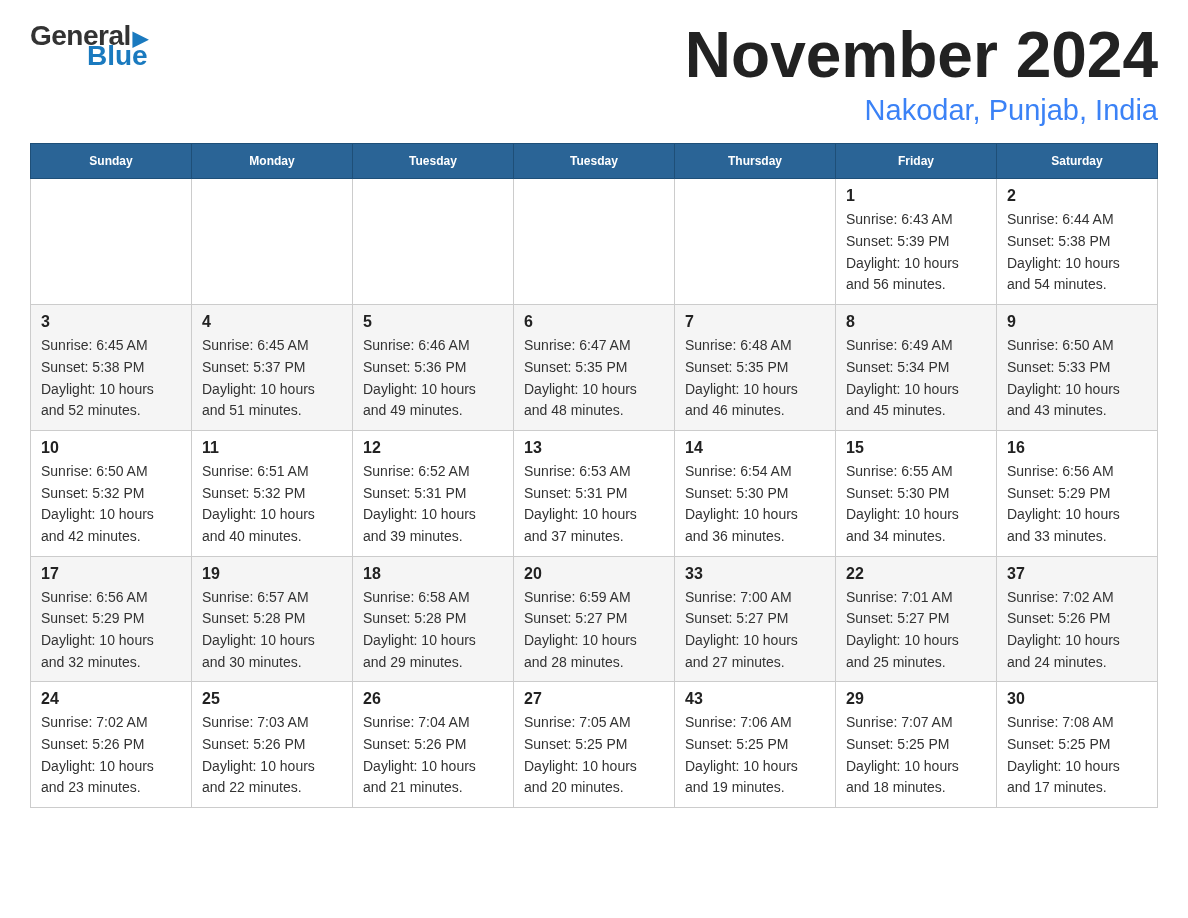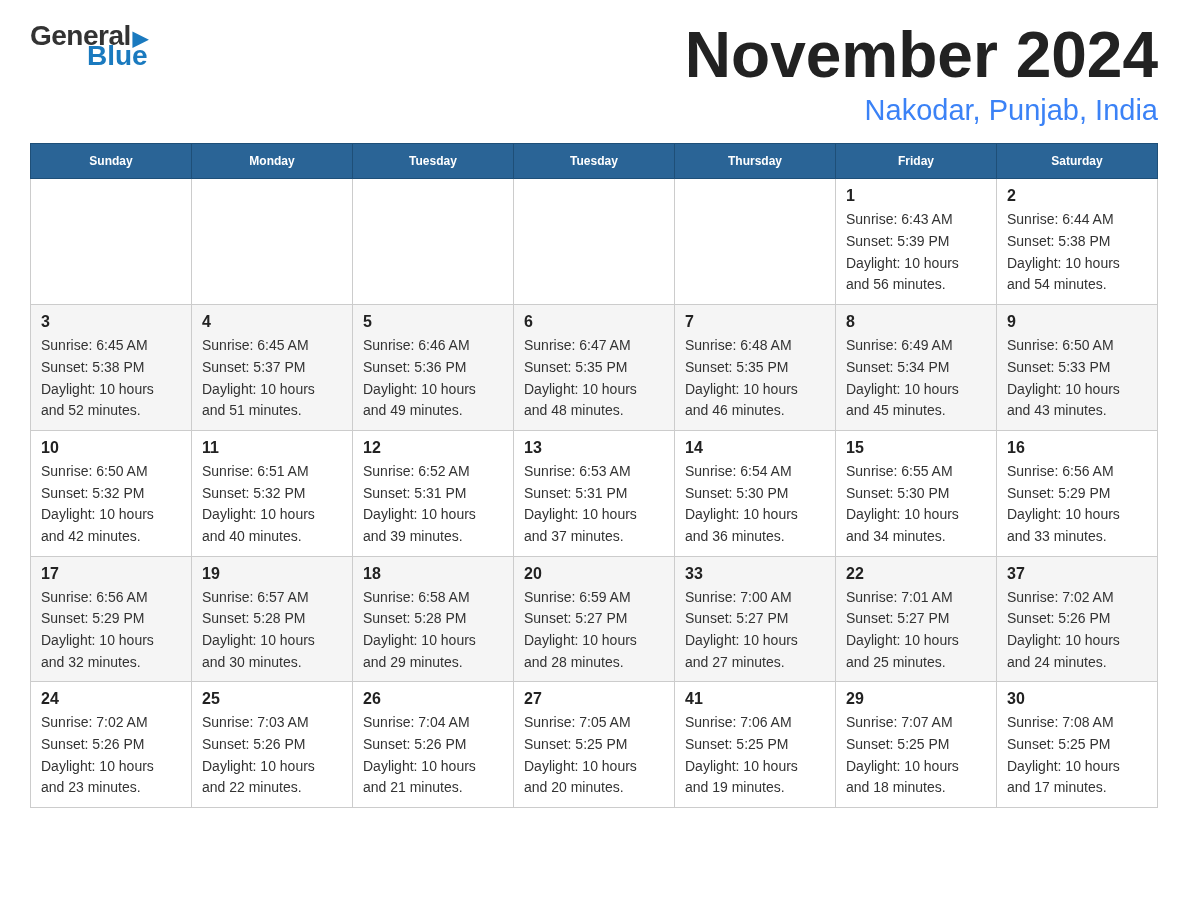--- a/index.html
+++ b/index.html
@@ -245,21 +245,21 @@
         </td>
         <td>
           <div class="day-number">26</div>
           <div class="day-info">Sunrise: 7:04 AM<br>Sunset: 5:26 PM<br>Daylight: 10 hours and 21 minutes.</div>
         </td>
         <td>
           <div class="day-number">27</div>
           <div class="day-info">Sunrise: 7:05 AM<br>Sunset: 5:25 PM<br>Daylight: 10 hours and 20 minutes.</div>
         </td>
         <td>
-          <div class="day-number">41</div>
+          <div class="day-number">43</div>
           <div class="day-info">Sunrise: 7:06 AM<br>Sunset: 5:25 PM<br>Daylight: 10 hours and 19 minutes.</div>
         </td>
         <td>
           <div class="day-number">29</div>
           <div class="day-info">Sunrise: 7:07 AM<br>Sunset: 5:25 PM<br>Daylight: 10 hours and 18 minutes.</div>
         </td>
         <td>
           <div class="day-number">30</div>
           <div class="day-info">Sunrise: 7:08 AM<br>Sunset: 5:25 PM<br>Daylight: 10 hours and 17 minutes.</div>
         </td>

